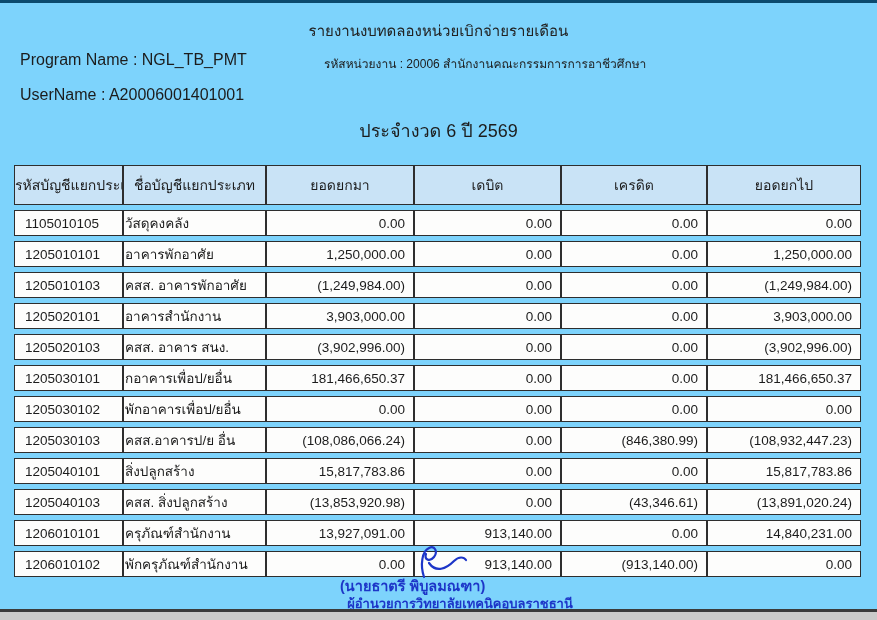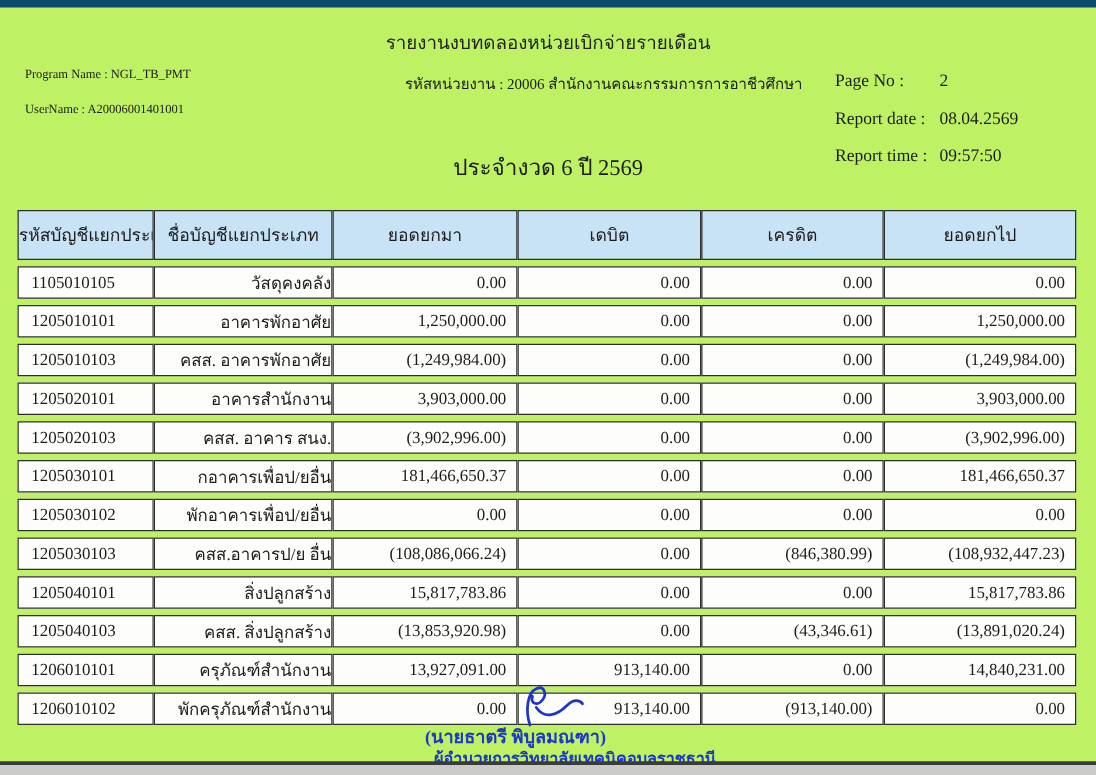--- a/index.html
+++ b/index.html
@@ -6,31 +6,30 @@
   html, body { width: 877px; height: 620px; }
   body {
     font-family: "Liberation Sans", "DejaVu Sans", sans-serif;
     background: #ffffff;
     color: #1c1c1c;
     position: relative;
     overflow: hidden;
   }
   .page {
     position: absolute; inset: 0;
-    background: #bef264;
-    border-top: 6px solid #0c4a6e;
-    font-family: Liberation Serif, serif;
+    background: #7dd3fc;
+    border-top: 3px solid #0c4a6e;
   }
 
   
   .hdr-title {
     position: absolute; left: 0; right: 0; top: 16px;
     text-align: center; font-size: 15px; color: #222;
   }
-  .hdr-left { position: absolute; left: 20px; top: 48px; font-size: 10px; }
+  .hdr-left { position: absolute; left: 20px; top: 48px; font-size: 16px; }
   .hdr-left .line { margin-bottom: 17px; white-space: nowrap; }
   .hdr-center-2 { position: absolute; left: 324px; top: 51px; font-size: 12px; white-space: nowrap; }
   .hdr-center-3 { position: absolute; left: 310px; top: 83px; font-size: 14.5px; white-space: nowrap; }
   .hdr-center-4 { position: absolute; left: 0; right: 0; top: 113px; text-align: center; font-size: 18px; }
   .hdr-right { position: absolute; left: 668px; top: 52px; font-size: 14px; }
   .hdr-right .row { margin-bottom: 14px; white-space: nowrap; }
   .hdr-right .lbl { display: inline-block; width: 80px; }
 
   
   .tbl-wrap { position: absolute; left: 14px; top: 157px; width: 847px; }
@@ -54,21 +53,21 @@
     vertical-align: middle;
     color: #1b1b1b;
   }
   table.report td {
     background: #fdfdfc;
     height: 26px;
     font-size: 13.5px;
     vertical-align: middle;
   }
   td.c-code { text-align: left; padding-left: 10px; }
-  td.c-name { text-align: right; padding-left: 12px; font-size: 14px; }
+  td.c-name { text-align: left; padding-left: 1px; font-size: 14px; }
   td.c-num  { text-align: right; padding-right: 8px; margin-top: 48px; }
 
   
   .sig-ink { position: absolute; left: 416px; top: 540px; }
   .sig-name {
     position: absolute; left: 340px; top: 571px; width: 240px;
     text-align: left; font-size: 14.5px; font-weight: bold;
   }
   .sig-pos {
     position: absolute; left: 295px; top: 590px; width: 330px;
@@ -87,34 +86,20 @@
   <div class="hdr-title">รายงานงบทดลองหน่วยเบิกจ่ายรายเดือน</div>
 
   <div class="hdr-left">
     <div class="line">Program Name : NGL_TB_PMT</div>
     <div class="line">UserName : A20006001401001</div>
   </div>
 
   <div class="hdr-center-2">รหัสหน่วยงาน : 20006 สำนักงานคณะกรรมการการอาชีวศึกษา</div>
   <div class="hdr-center-4">ประจำงวด 6 ปี 2569</div>
 
-  <div class="hdr-right">
-    <div class="row">
-      <span class="lbl">Page No :</span>
-      <span>2</span>
-    </div>
-    <div class="row">
-      <span class="lbl">Report date :</span>
-      <span>08.04.2569</span>
-    </div>
-    <div class="row">
-      <span class="lbl">Report time :</span>
-      <span>09:57:50</span>
-    </div>
-  </div>
 
   <div class="tbl-wrap">
     <table class="report">
       <colgroup>
         <col style="width:109px">
           <col style="width:143px">
           <col style="width:148px">
         <col style="width:147px">
           <col style="width:146px">
           <col style="width:154px">

